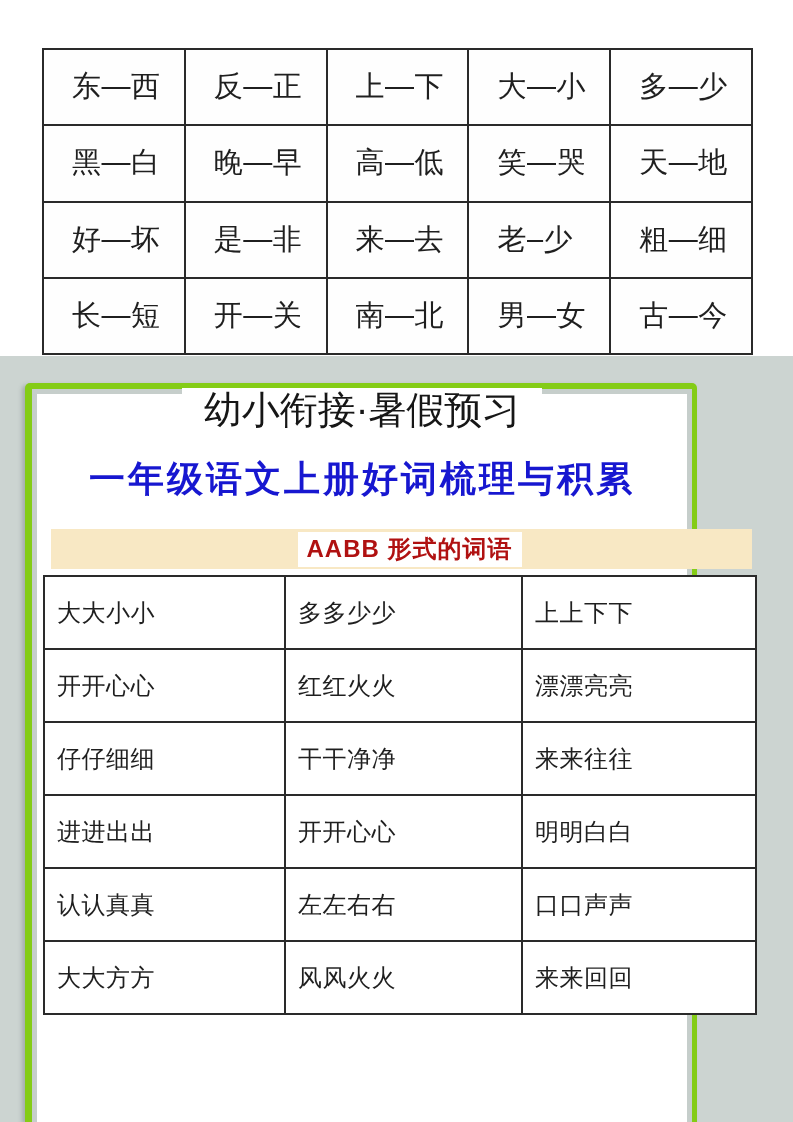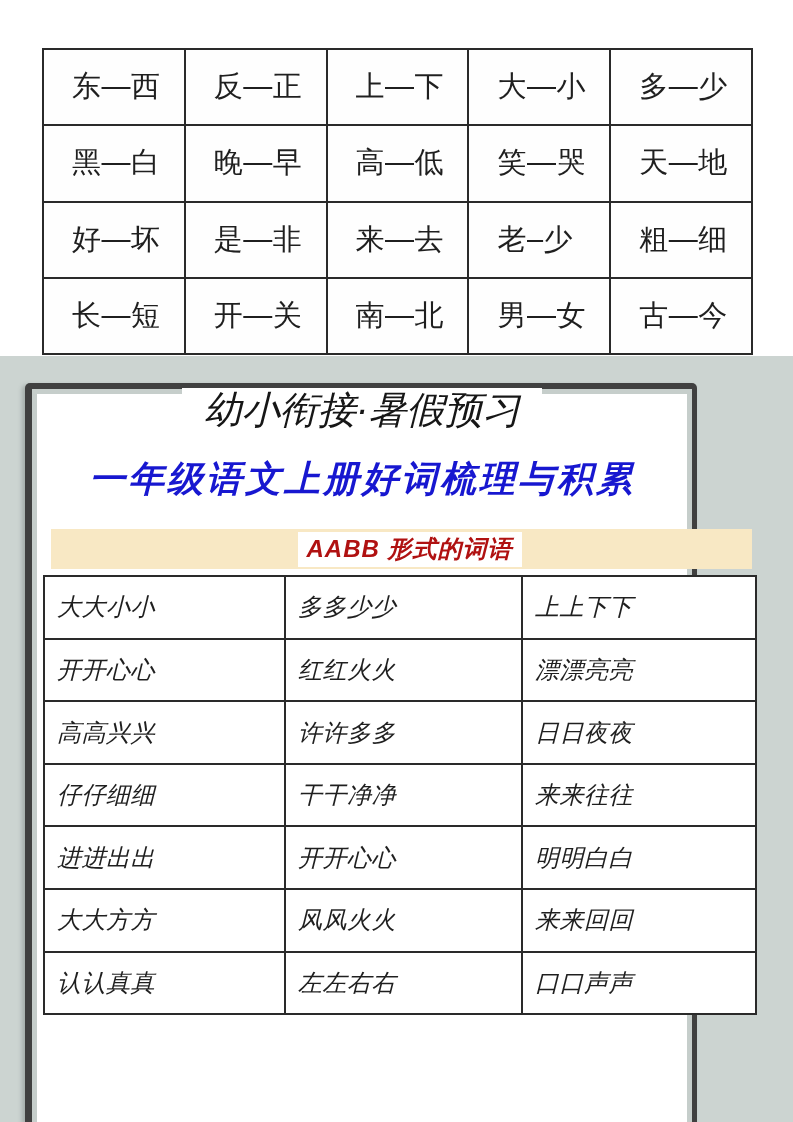--- a/index.html
+++ b/index.html
@@ -23,26 +23,25 @@
     border:2px solid #2a2a2a;
     font-size:29px;
     padding:0 0 0 28px;
     vertical-align:middle;
     letter-spacing:0.5px;
     background:#fefefe;
   }
   
   .page{
     position:absolute;left:25px;top:383px;width:672px;height:739px;
-    background:#404040;
+    background:#84cc16;
     border-radius:5px 5px 0 0;
     box-shadow:-3px 2px 4px rgba(90,100,98,0.35);
     padding:6px 5px 0 7px;
     box-sizing:border-box;
-    font-style:italic;
   }
   .page-inner{
     border:5px solid #c6cecb;border-bottom:none;
     height:100%;
     box-sizing:border-box;
     background:#ffffff;
   }
   .title-wrap{
     text-align:center;
     margin-top:-6px;
@@ -164,41 +163,36 @@
           <td>大大小小</td>
           <td>多多少少</td>
           <td>上上下下</td>
         </tr>
         <tr>
           <td>开开心心</td>
           <td>红红火火</td>
           <td>漂漂亮亮</td>
         </tr>
         <tr>
-          <td>高高兴兴</td>
-          <td>许许多多</td>
-          <td>日日夜夜</td>
-        </tr>
-        <tr>
           <td>仔仔细细</td>
           <td>干干净净</td>
           <td>来来往往</td>
         </tr>
         <tr>
           <td>进进出出</td>
           <td>开开心心</td>
           <td>明明白白</td>
         </tr>
         <tr>
+          <td>认认真真</td>
+          <td>左左右右</td>
+          <td>口口声声</td>
+        </tr>
+        <tr>
           <td>大大方方</td>
           <td>风风火火</td>
           <td>来来回回</td>
-        </tr>
-        <tr>
-          <td>认认真真</td>
-          <td>左左右右</td>
-          <td>口口声声</td>
         </tr>
       </tbody>
     </table>
 
   </div>
 </div>
 
 </body></html>

